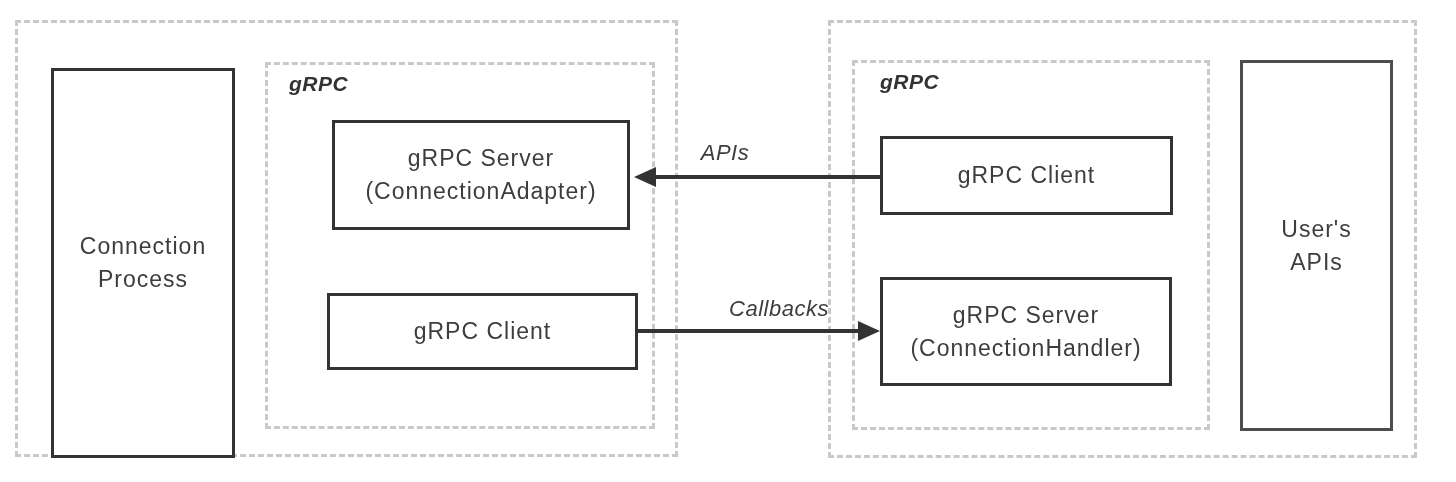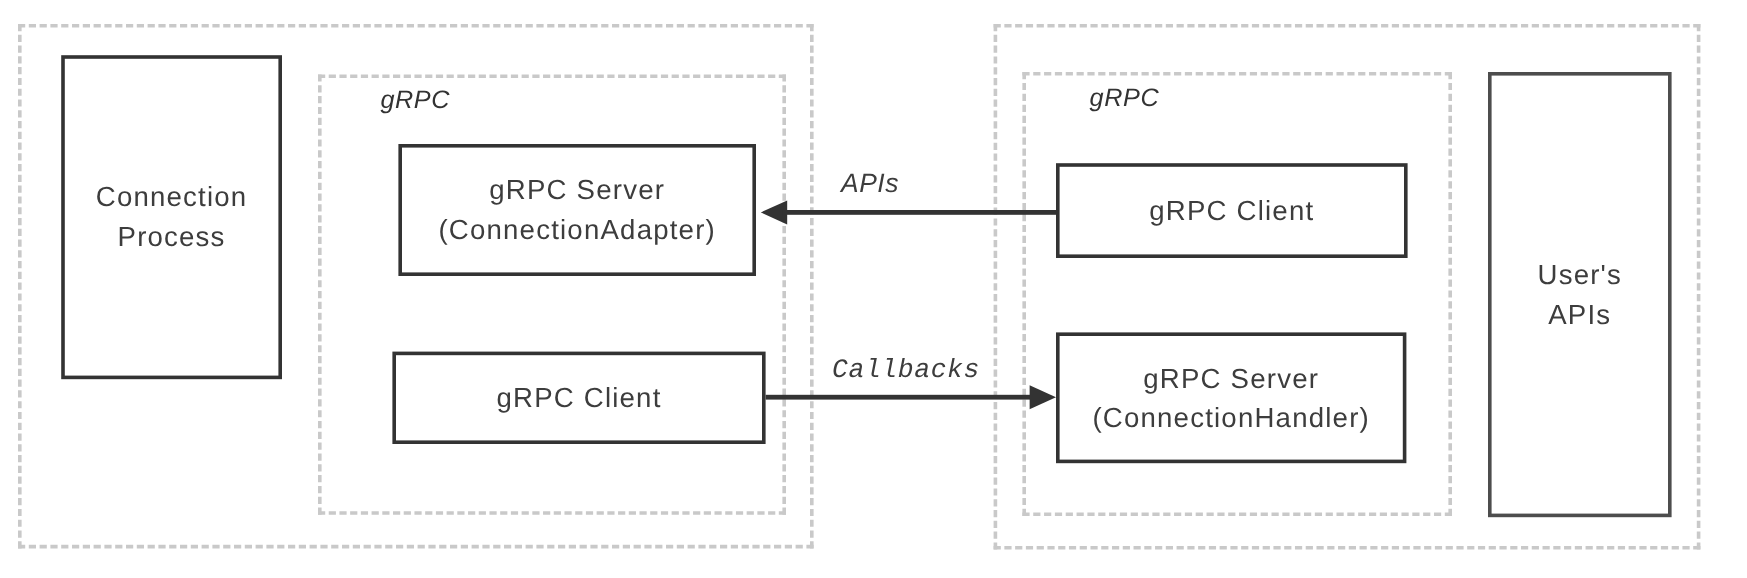--- a/index.html
+++ b/index.html
@@ -38,25 +38,24 @@
     font-size: 23px;
     letter-spacing: 1px;
     line-height: 1.42;
     color: #3d3d3d;
   }
   .node-box.gray-border {
     border-color: #4d4d4d;
   }
   .grpc-label {
     font-style: italic;
-    font-weight: normal;
+    font-weight: bold;
     font-size: 21px;
     letter-spacing: 0.5px;
     color: #333333;
-    margin-left: 28px;
   }
   .arrow-line {
     background: #333333;
     height: 4px;
   }
   .arrow-head {
     width: 0;
     height: 0;
     border-top: 10px solid transparent;
     border-bottom: 10px solid transparent;
@@ -75,21 +74,21 @@
     text-align: center;
   }
 </style>
 </head>
 <body>
 
 <div class="group">
 
   <div class="abs dashed-container" style="left:15px; top:20px; width:663px; height:437px;"></div>
 
-  <div class="abs node-box" style="left:51px; top:46px; width:184px; height:270px;">
+  <div class="abs node-box" style="left:51px; top:68px; width:184px; height:390px;">
     <span>Connection
 Process</span>
   </div>
 
   <div class="abs dashed-container" style="left:265px; top:62px; width:390px; height:367px;"></div>
 
   <div class="abs grpc-label" style="left:289px; top:72px;">gRPC</div>
 
   <div class="abs node-box" style="left:332px; top:120px; width:298px; height:110px;">
     <span>gRPC Server
@@ -125,17 +124,17 @@
   </div>
 
 </div>
 
 <div class="group">
 
   <div class="abs arrow-label" style="left:665px; top:140px; width:120px;">APIs</div>
   <div class="abs arrow-head point-left" style="left:634px; top:167px;"></div>
   <div class="abs arrow-line" style="left:652px; top:175px; width:228px;"></div>
 
-  <div class="abs arrow-label" style="left:685px; top:296px; width:140px;font-family:Liberation Mono, monospace;">Callbacks</div>
+  <div class="abs arrow-label" style="left:709px; top:296px; width:140px;">Callbacks</div>
   <div class="abs arrow-line" style="left:638px; top:329px; width:222px;"></div>
   <div class="abs arrow-head point-right" style="left:858px; top:321px;"></div>
 
 </div>
 
 </body></html>

